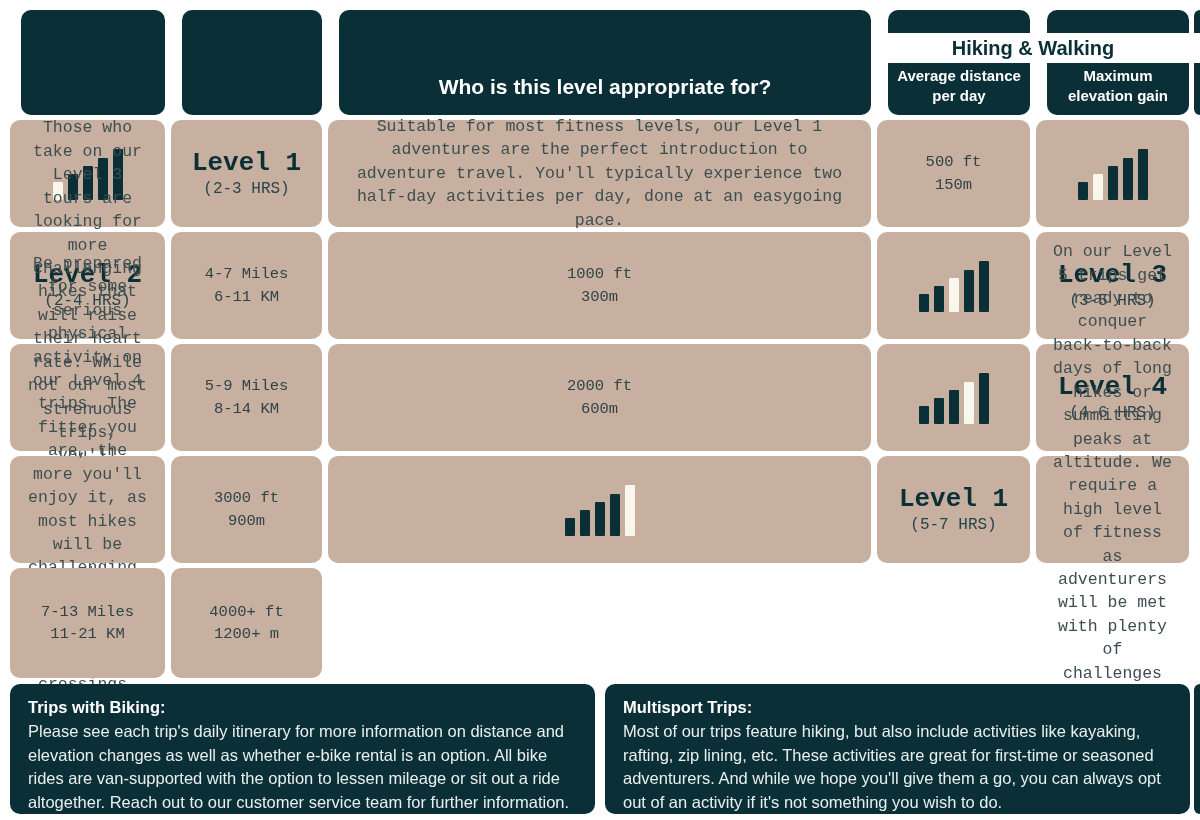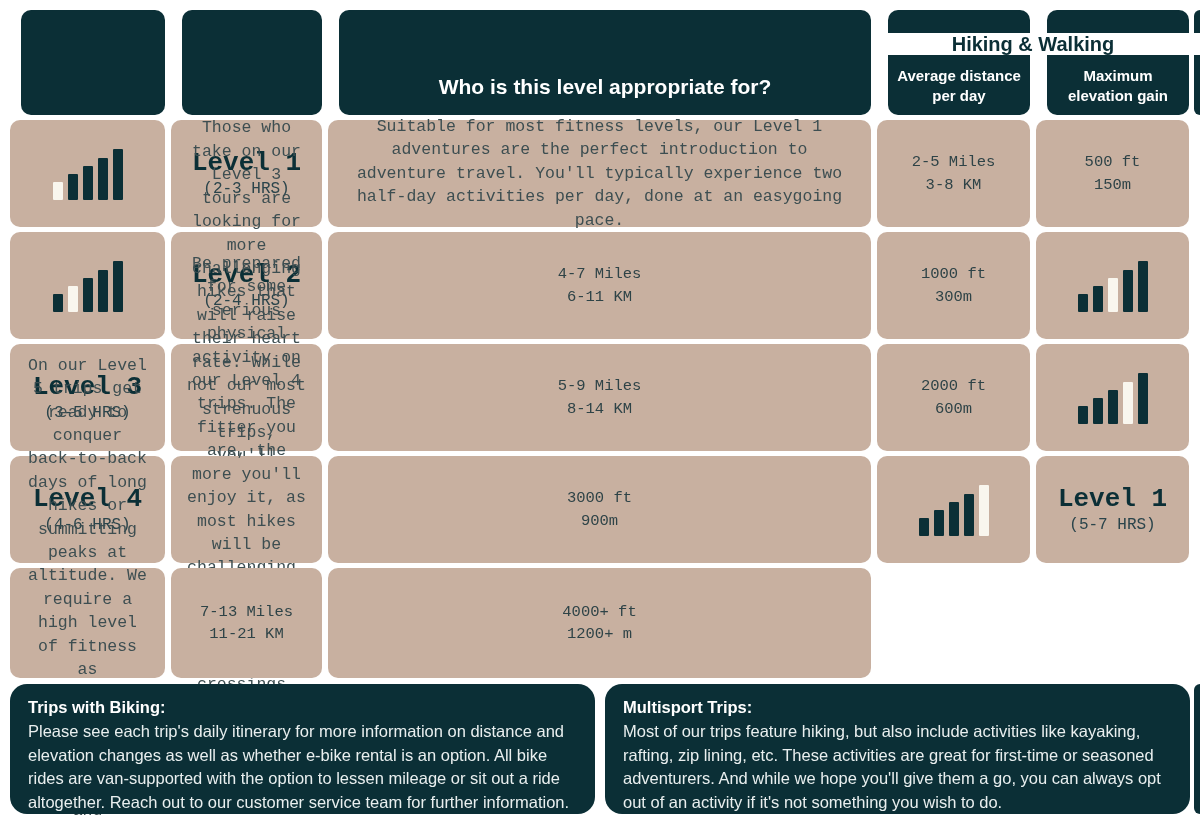--- a/index.html
+++ b/index.html
@@ -32,21 +32,21 @@
   .desc-header{
     display:flex;align-items:flex-end;justify-content:center;
     padding-bottom:16px;color:#ffffff;font-weight:bold;font-size:21px;
   }
   .stat-header{
     display:flex;flex-direction:column;justify-content:flex-end;align-items:center;
     padding-bottom:10px;color:#ffffff;font-weight:bold;font-size:15px;
     line-height:1.3;text-align:center;white-space:pre-line;
   }
   .band{
-    position:absolute;left:877px;top:33px;width:323px;height:22px;
+    position:absolute;left:877px;top:33px;width:323px;height:30px;
     background:#ffffff;z-index:2;
     display:flex;align-items:center;justify-content:center;
     padding-right:11px;
   }
   .band-title{font-size:20px;font-weight:bold;color:var(--dark);}
 
   
   .icon-cell{display:flex;align-items:center;justify-content:center;}
   .bars{display:flex;align-items:flex-end;gap:5px;height:52px;}
   .bar{width:10px;background:var(--dark);border-radius:1px;display:inline-block;}
@@ -63,21 +63,21 @@
   }
   .stat-cell{
     display:flex;align-items:center;justify-content:center;
     text-align:center;font-size:15.5px;line-height:1.45;
     color:var(--stat-text);white-space:pre-line;
   }
 
   
   .note{
     position:absolute;top:684px;height:130px;width:585px;
-    background:var(--dark);border-radius:17px;
+    background:var(--dark);border-radius:10px;
     padding:12px 18px;color:#e9efef;font-size:16.5px;line-height:1.44;
   }
   .note-left{left:10px;}
   .note-right{left:605px;}
   .note-title{font-weight:bold;color:#ffffff;}
 
   
   .sliver{position:absolute;left:1194px;width:6px;background:var(--dark);border-radius:6px 0 0 6px;}
   .sliver-header{top:10px;height:105px;z-index:1;}
   .sliver-footer{top:684px;height:130px;}
@@ -104,22 +104,20 @@
           <span class="bar" style="height: 34px;"></span>
           <span class="bar" style="height: 42px;"></span>
           <span class="bar" style="height: 51px;"></span>
         </span>
     </div>
     <div class="cell tan level-cell">
       <span class="level-name">Level 1</span>
       <span class="level-hours">(2-3 HRS)</span>
     </div>
     <div class="cell tan desc-cell">Suitable for most fitness levels, our Level 1 adventures are the perfect introduction to adventure travel. You'll typically experience two half-day activities per day, done at an easygoing pace.</div>
-    <div class="cell tan stat-cell">2-5 Miles
-3-8 KM</div>
     <div class="cell tan stat-cell">500 ft
 150m</div>
 
     <div class="cell tan icon-cell">
       <span class="bars">
           <span class="bar" style="height: 18px;"></span>
           <span class="bar active" style="height: 26px;"></span>
           <span class="bar" style="height: 34px;"></span>
           <span class="bar" style="height: 42px;"></span>
           <span class="bar" style="height: 51px;"></span>

